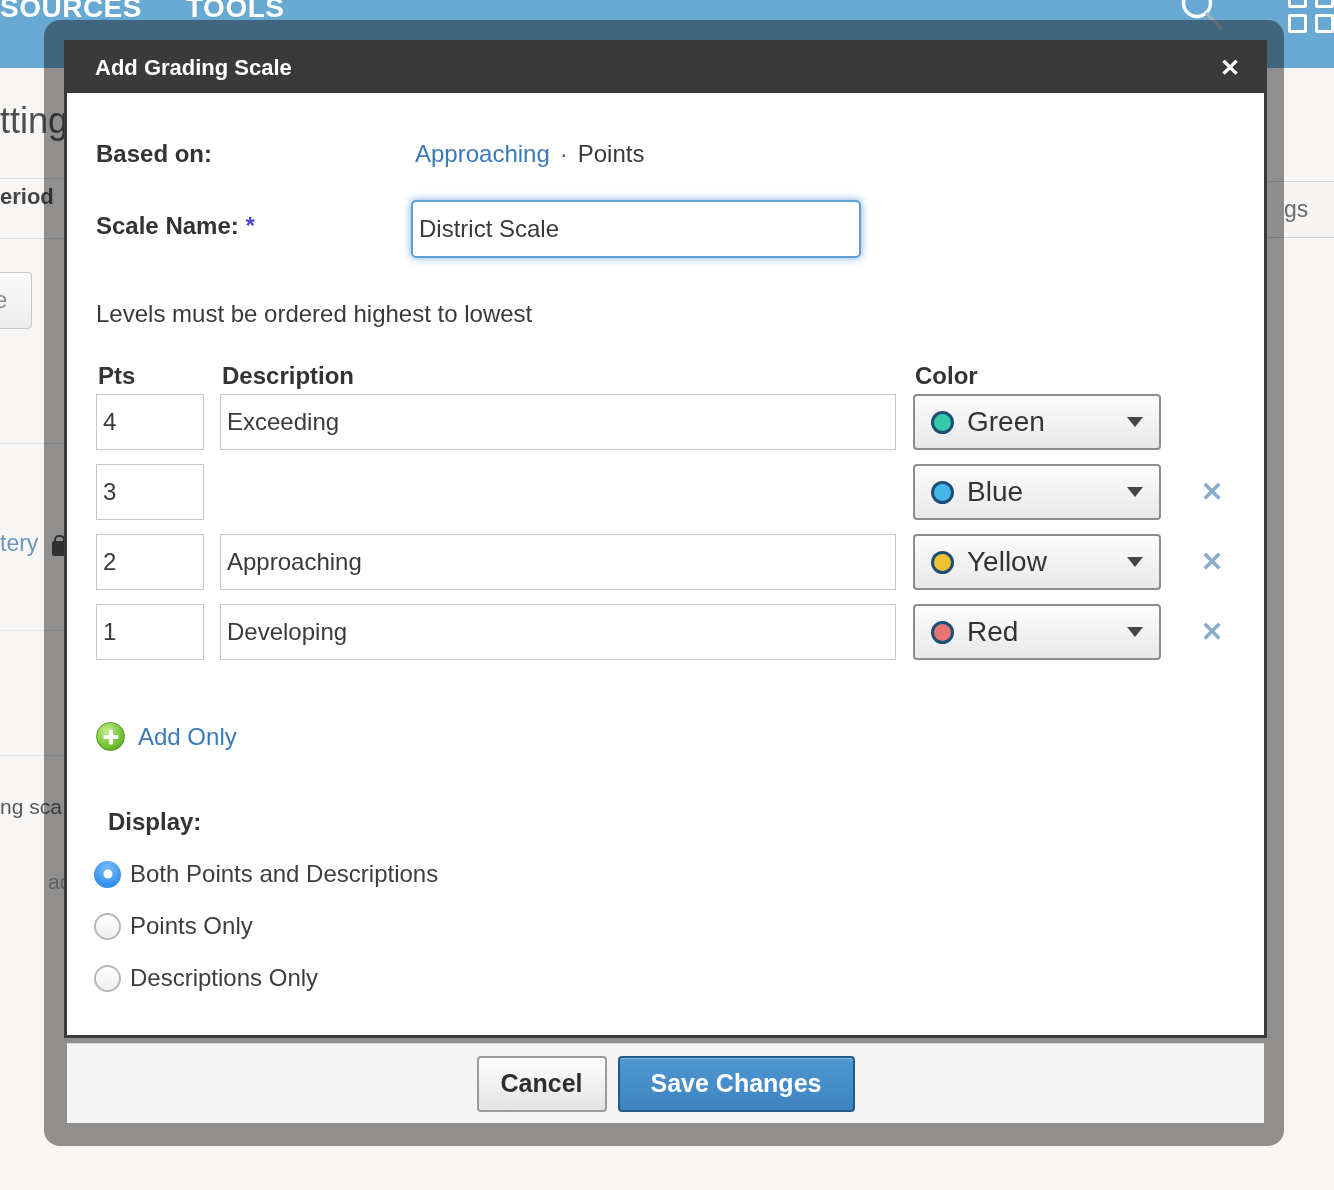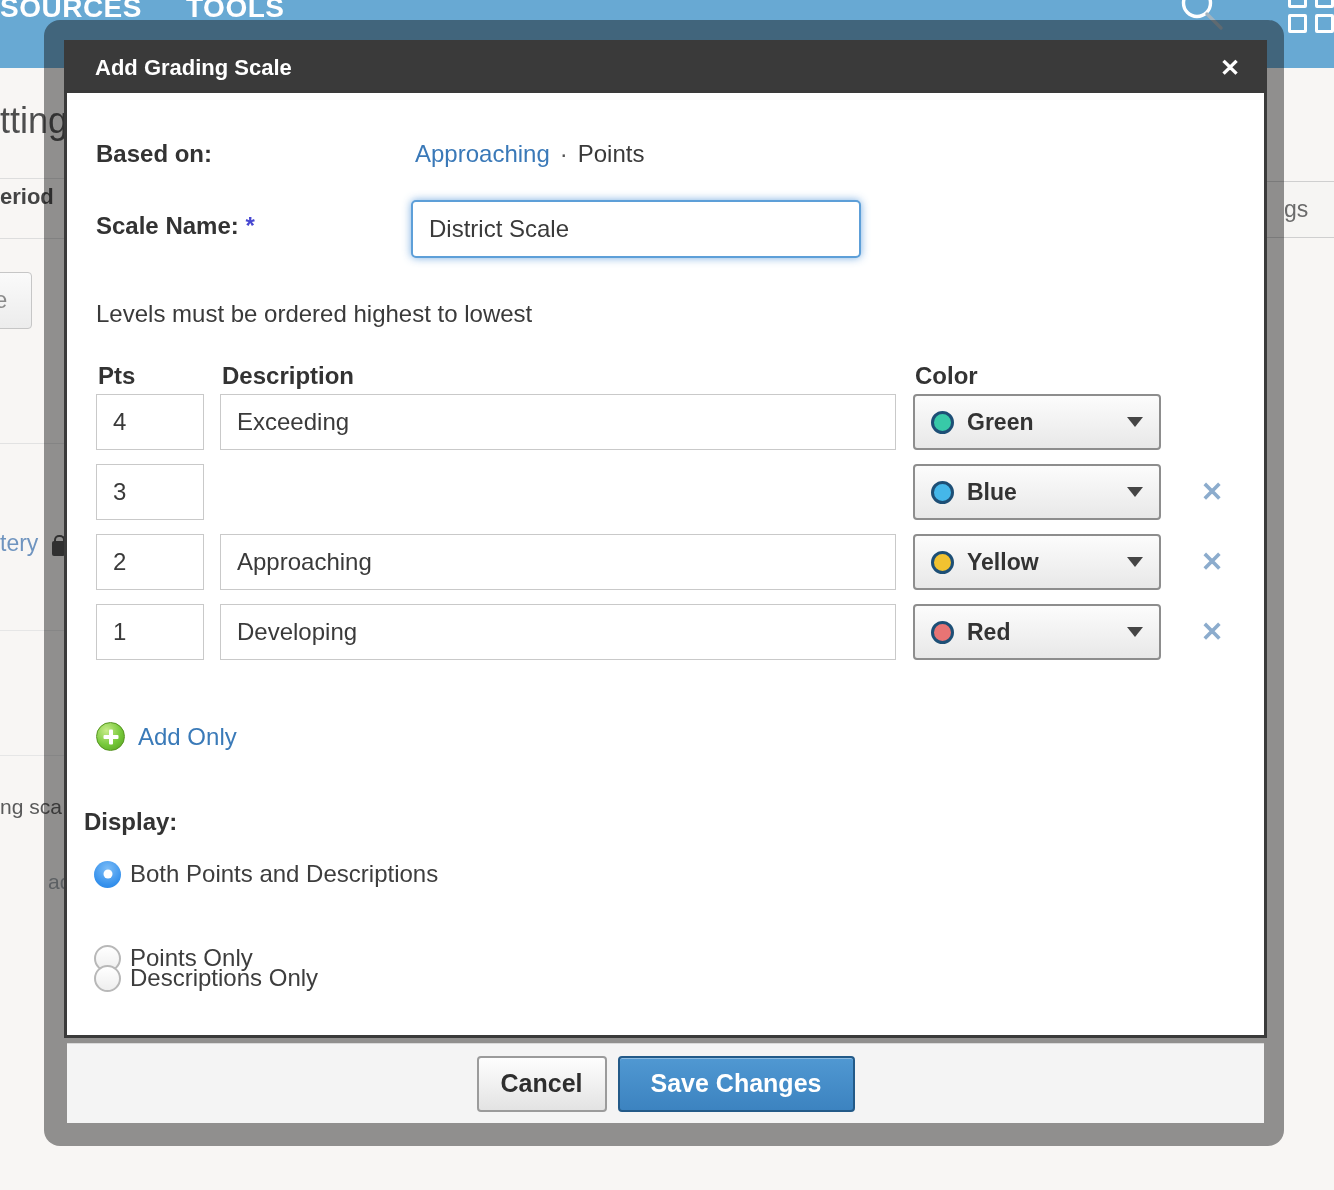--- a/index.html
+++ b/index.html
@@ -41,49 +41,49 @@
   .modal-body{position:relative;width:100%;height:1030px;}
   .abs{position:absolute;}
   .lbl{font-size:24px;font-weight:bold;color:#333;}
   .based-label{left:29px;top:47px;}
   .based-values{left:348px;top:47px;font-size:24px;display:flex;gap:10px;align-items:baseline;}
   .link{color:#3a79b8;cursor:pointer;}
   .based-sep{color:#555;}
   .based-current{color:#3a3a3a;}
   .scale-label{left:29px;top:119px;}
   .req{color:#4747d1;font-weight:bold;}
-  .text-input{border:1px solid #c9c9c9;font-size:24px;color:#3a3a3a;padding:0 16px;height:56px;
+  .text-input{border:1px solid #c9c9c9;font-size:24px;color:#3a3a3a;padding:0 6px;height:56px;
     box-sizing:border-box;font-family:inherit;background:#fff;outline:none;}
   .name-input{left:344px;top:107px;width:450px;height:58px;border:2px solid #5d9fd8;border-radius:5px;
     box-shadow:0 0 8px rgba(100,160,220,.85);}
   .note{left:29px;top:207px;font-size:24px;color:#3a3a3a;}
   .hdr-pts{left:31px;top:269px;}
   .hdr-desc{left:155px;top:269px;}
   .hdr-color{left:848px;top:269px;}
   .level-row{position:absolute;left:0;width:100%;height:56px;}
   .row0{top:301px;} .row1{top:371px;} .row2{top:441px;} .row3{top:511px;}
   .pts-input{position:absolute;left:29px;width:108px;}
   .desc-input{position:absolute;left:153px;width:676px;}
   .color-select{position:absolute;left:846px;width:248px;height:56px;box-sizing:border-box;
     display:flex;align-items:center;padding:0 16px;cursor:pointer;
     background:linear-gradient(#fcfcfc,#e8e8e8);border:2px solid #8d8d8d;border-radius:4px;}
   .color-dot{width:23px;height:23px;border-radius:50%;border:3px solid #1d4f76;box-sizing:border-box;margin-right:13px;}
-  .color-name{font-size:23px;font-weight:bold;color:#333;}
+  .color-name{font-size:28px;font-weight:normal;color:#333;}
   .caret{margin-left:auto;width:0;height:0;border-left:8px solid transparent;border-right:8px solid transparent;border-top:10px solid #454545;}
   .remove-x{position:absolute;left:1128px;width:34px;height:56px;line-height:56px;text-align:center;
     color:#8caccd;font-size:27px;font-weight:bold;cursor:pointer;}
   .add-level{left:29px;top:629px;display:flex;align-items:center;gap:13px;cursor:pointer;}
   .add-icon{width:29px;height:29px;border-radius:50%;position:relative;box-sizing:border-box;
     background:radial-gradient(circle at 35% 28%,#c8ec8a,#76c83a 55%,#539e1d);border:1px solid #55941f;}
   .add-icon::before{content:"";position:absolute;left:50%;top:50%;transform:translate(-50%,-50%);width:15px;height:4px;background:#fff;border-radius:1px;}
   .add-icon::after{content:"";position:absolute;left:50%;top:50%;transform:translate(-50%,-50%);width:4px;height:15px;background:#fff;border-radius:1px;}
   .add-label{font-size:24px;color:#3a7ab8;}
-  .display-label{left:17px;top:715px;}
+  .display-label{left:41px;top:715px;}
   .radio-row{position:absolute;left:27px;display:flex;align-items:center;gap:9px;cursor:pointer;}
-  .rr0{top:767px;} .rr1{top:819px;margin-top:32px;} .rr2{top:871px;}
+  .rr0{top:767px;} .rr1{top:819px;} .rr2{top:871px;}
   .radio{width:27px;height:27px;border-radius:50%;box-sizing:border-box;border:2px solid #b8b8b8;
     background:linear-gradient(#ffffff,#eeeeee);flex:0 0 auto;}
   .radio.selected{border:none;background:radial-gradient(circle at 50% 30%,#7dbdf7 0%,#3490ec 70%,#2a85e2 100%);position:relative;}
   .radio.selected::after{content:"";position:absolute;left:50%;top:50%;transform:translate(-50%,-50%);
     width:9px;height:9px;border-radius:50%;background:#fff;}
   .radio-label{font-size:24px;color:#3d3d3d;}
   .footer{position:absolute;left:0;bottom:0;width:100%;height:80px;background:#f4f4f4;border-top:1px solid #d9d9d9;
     display:flex;align-items:center;justify-content:center;gap:11px;box-sizing:border-box;}
   .btn{height:56px;border-radius:4px;font-family:inherit;font-size:25px;font-weight:bold;cursor:pointer;}
   .save-btn{width:237px;background:linear-gradient(180deg,#5098d2 0%,#3c83c0 100%);

